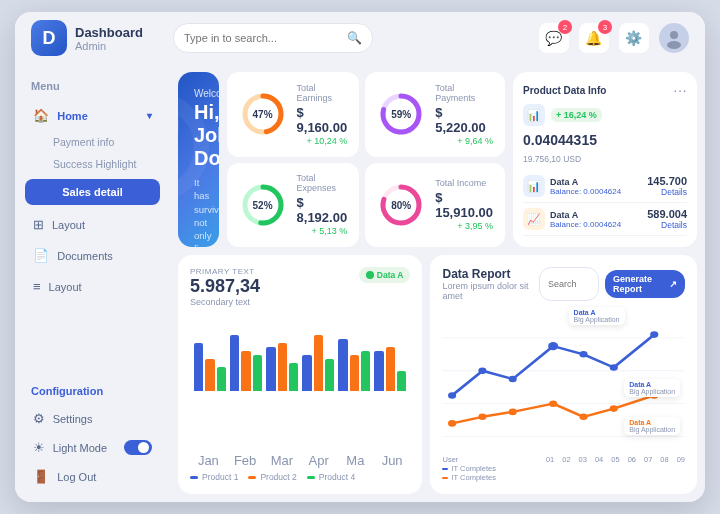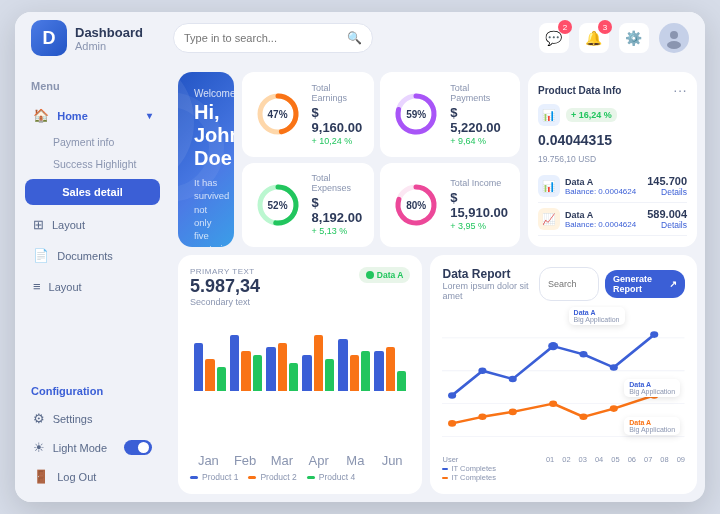--- a/index.html
+++ b/index.html
@@ -272,24 +272,24 @@
       top: 50%;
       left: 50%;
       transform: translate(-50%, -50%);
       font-size: 10px;
       font-weight: 700;
       color: #2d3a5a;
     }
     .stat-info { flex: 1; }
     .stat-title { font-size: 9px; color: #8a95b0; margin-bottom: 2px; }
     .stat-value { font-size: 13px; font-weight: 700; color: #2d3a5a; }
-    .stat-change { font-size: 9px; color: #22c55e; margin-top: 1px; }
+    .stat-change { font-size: 9px; color: #22c55e; margin-top: 1px; text-align: right; }
     
     .product-card {
-      width: 169px;
+      width: 184px;
       background: white;
       border-radius: 14px;
       padding: 10px;
       flex-shrink: 0;
       display: flex;
       flex-direction: column;
       gap: 6px;
     }
     .product-header {
       display: flex;

